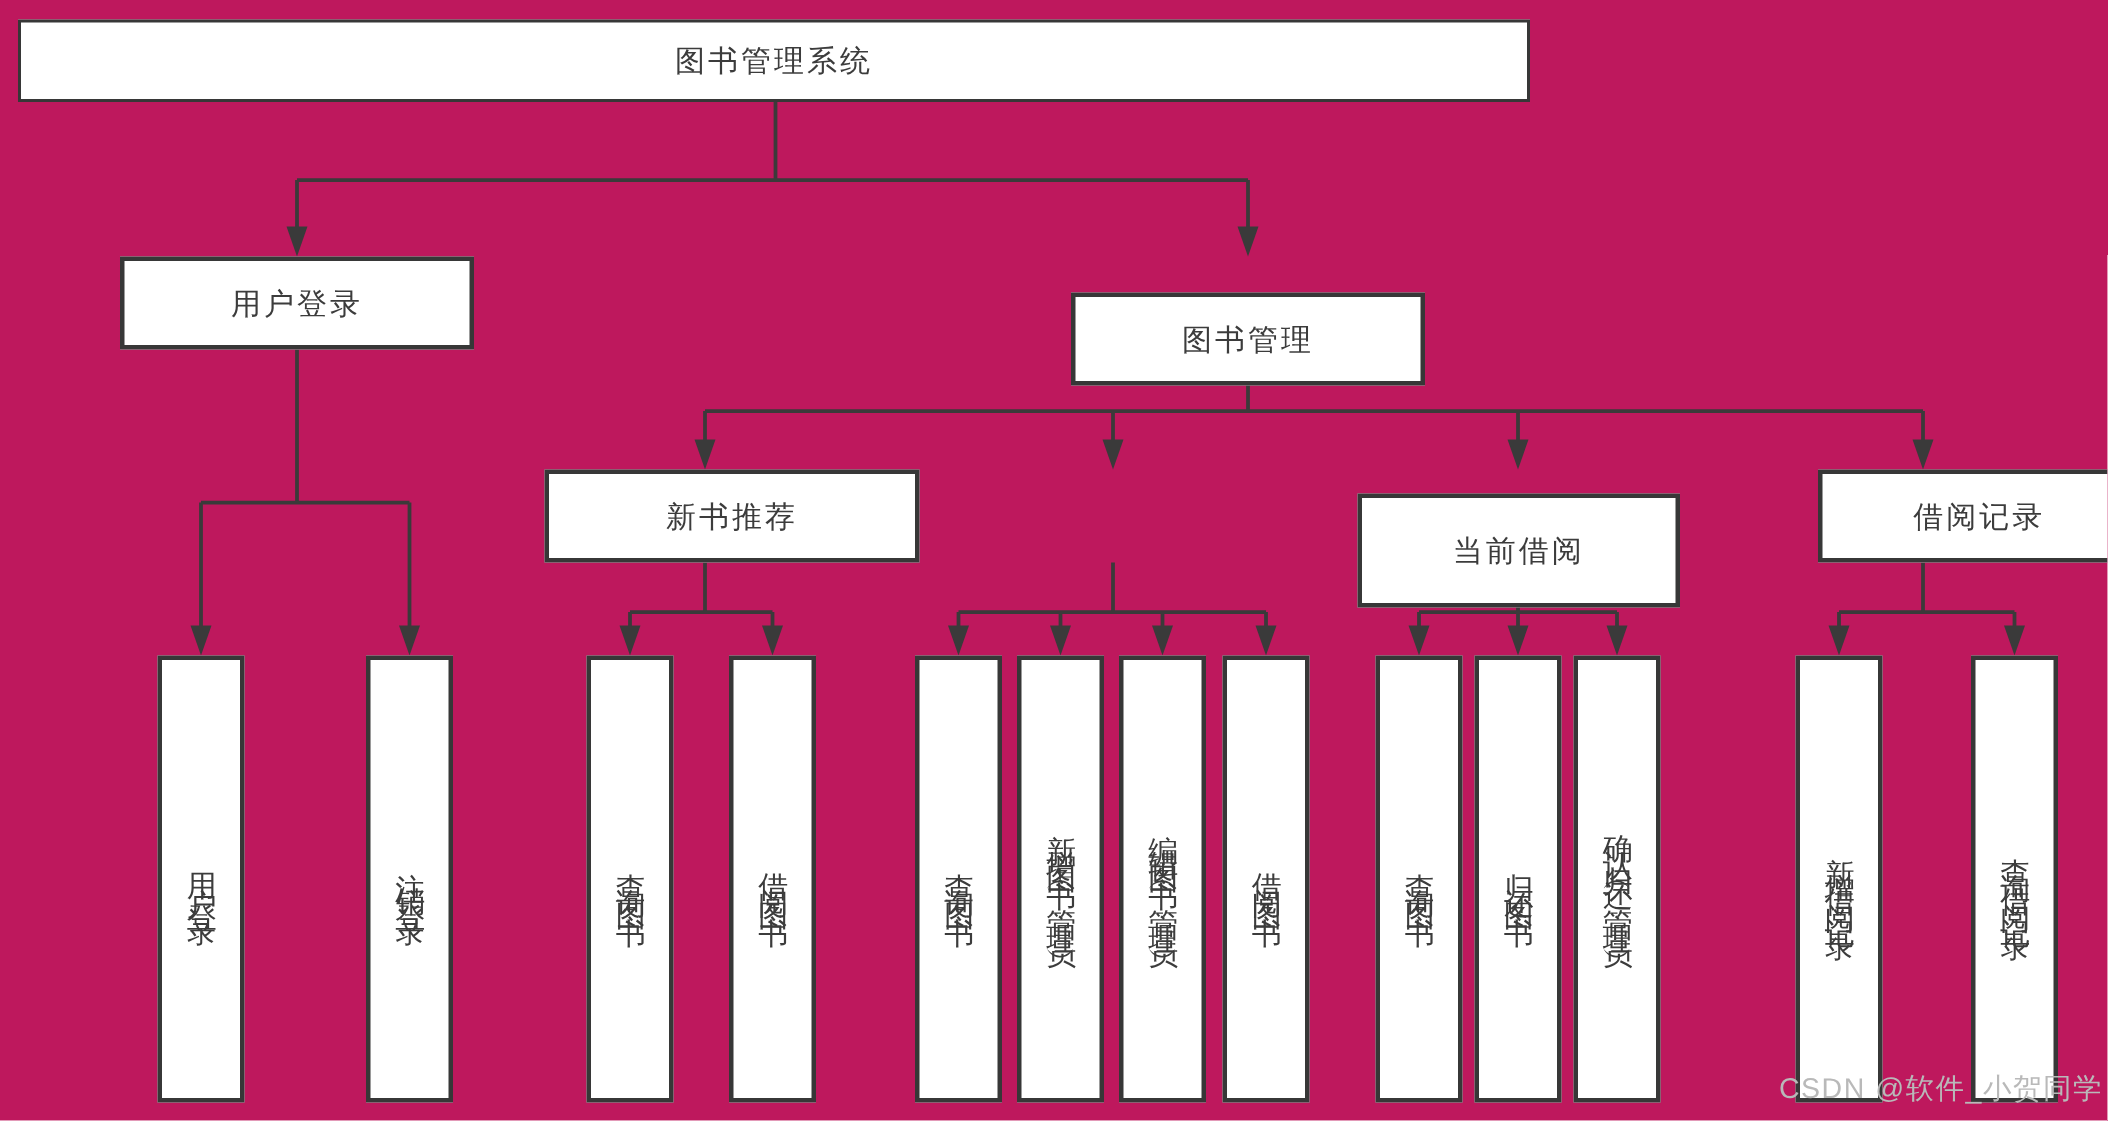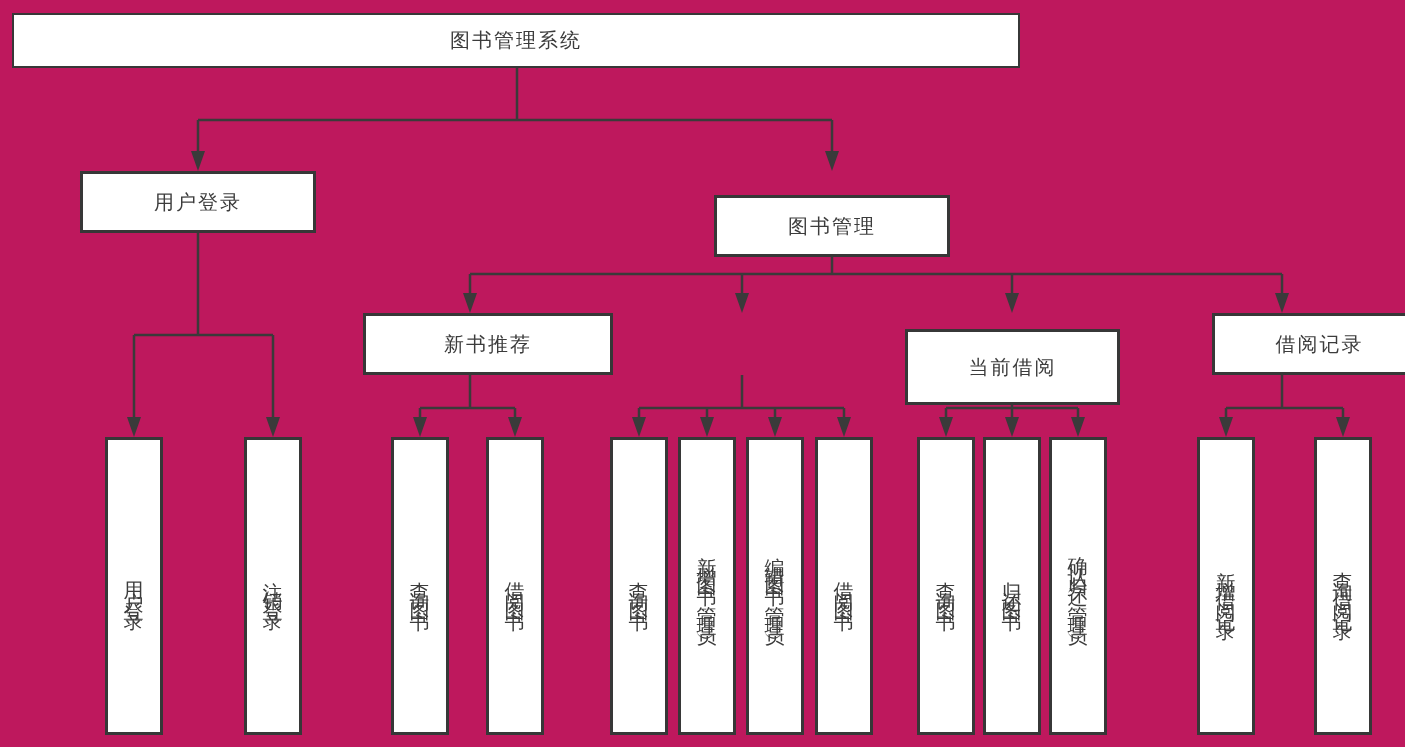--- a/index.html
+++ b/index.html
@@ -164,14 +164,15 @@
     <span class="vlabel">确认归还（管理员）</span>
   </div>
 
   <div class="node vnode" style="left:1197px; top:437px; width:58px; height:298px;">
     <span class="vlabel">新增借阅记录</span>
   </div>
   <div class="node vnode" style="left:1314px; top:437px; width:58px; height:298px;">
     <span class="vlabel">查询借阅记录</span>
   </div>
 
+  <div class="watermark">CSDN @软件_小贺同学</div>
 
 </div>
 
 </body></html>

